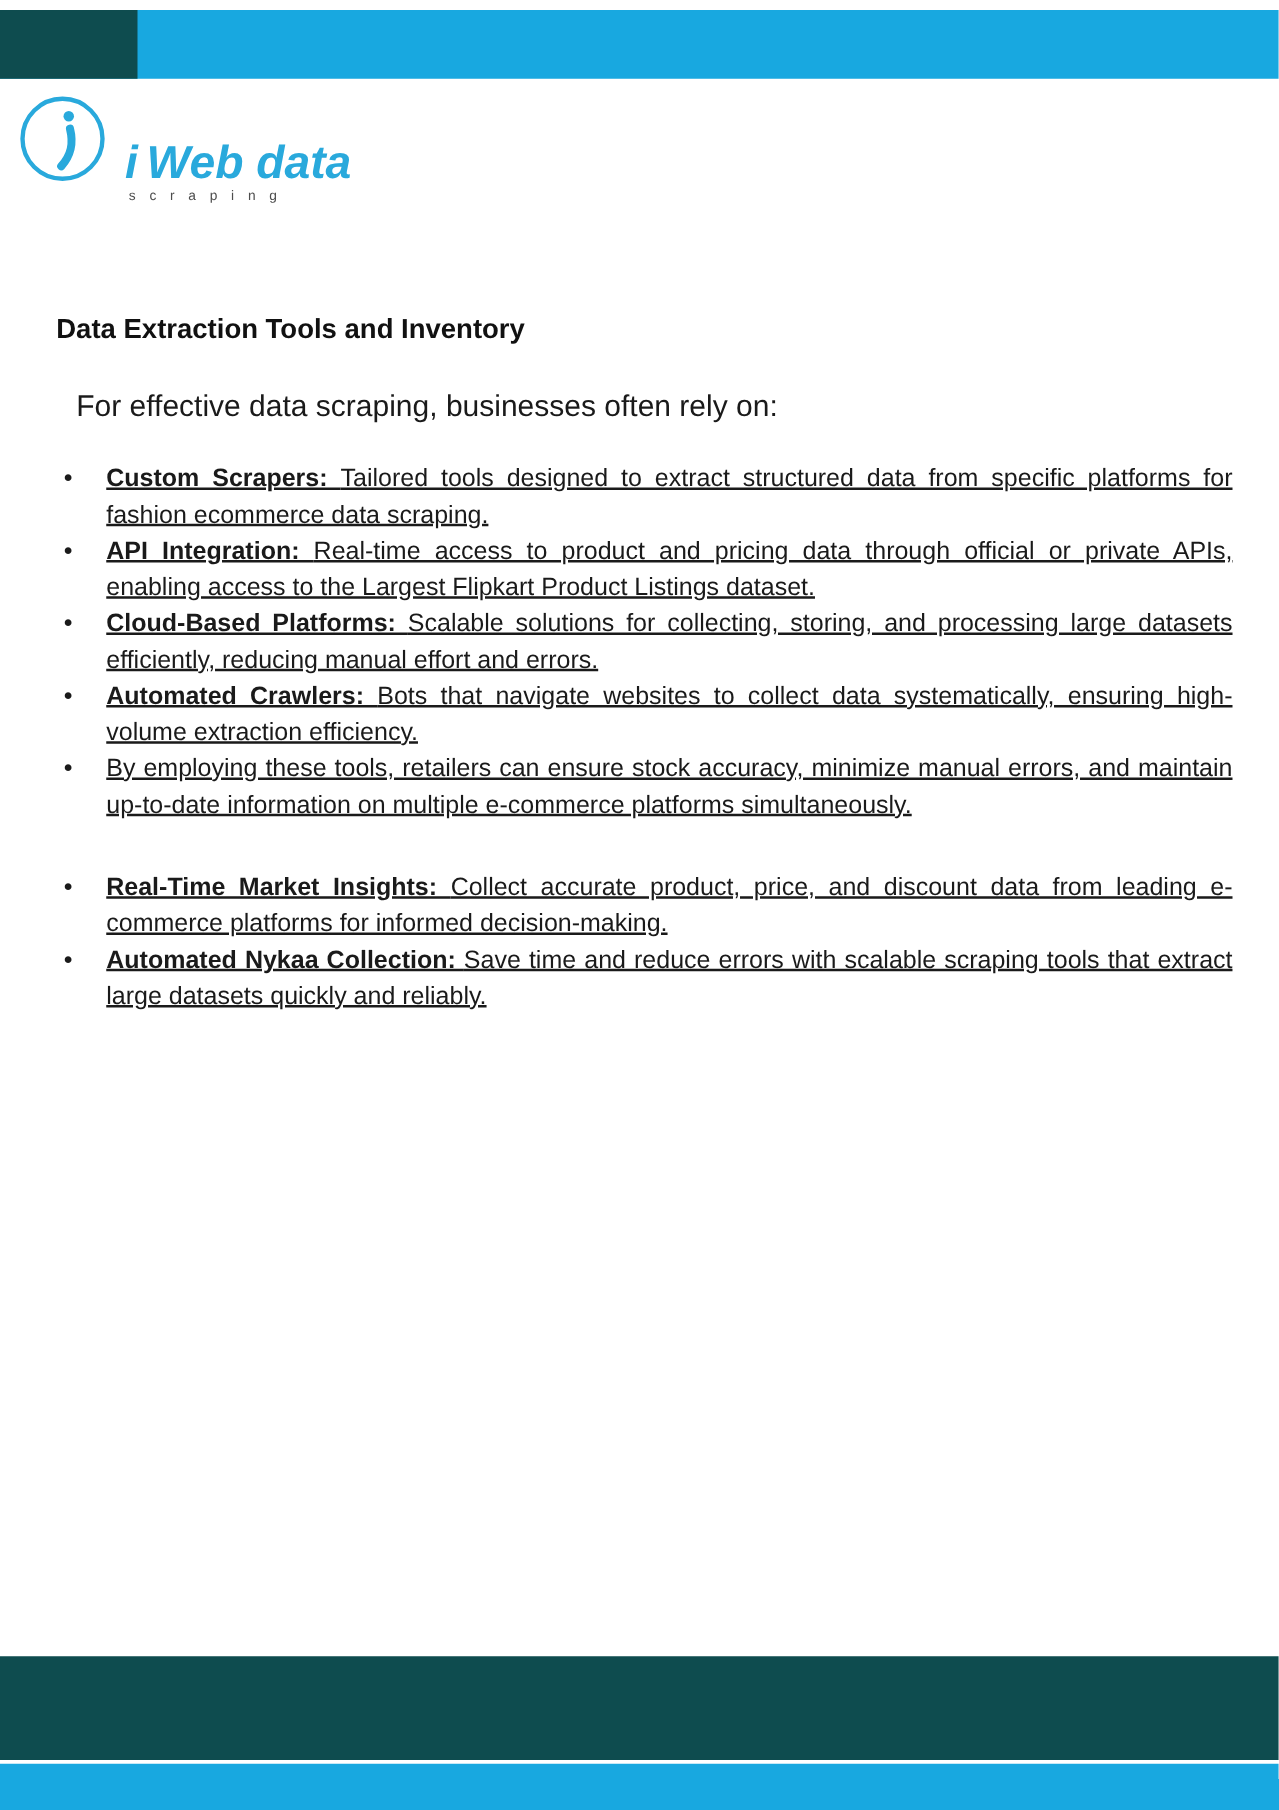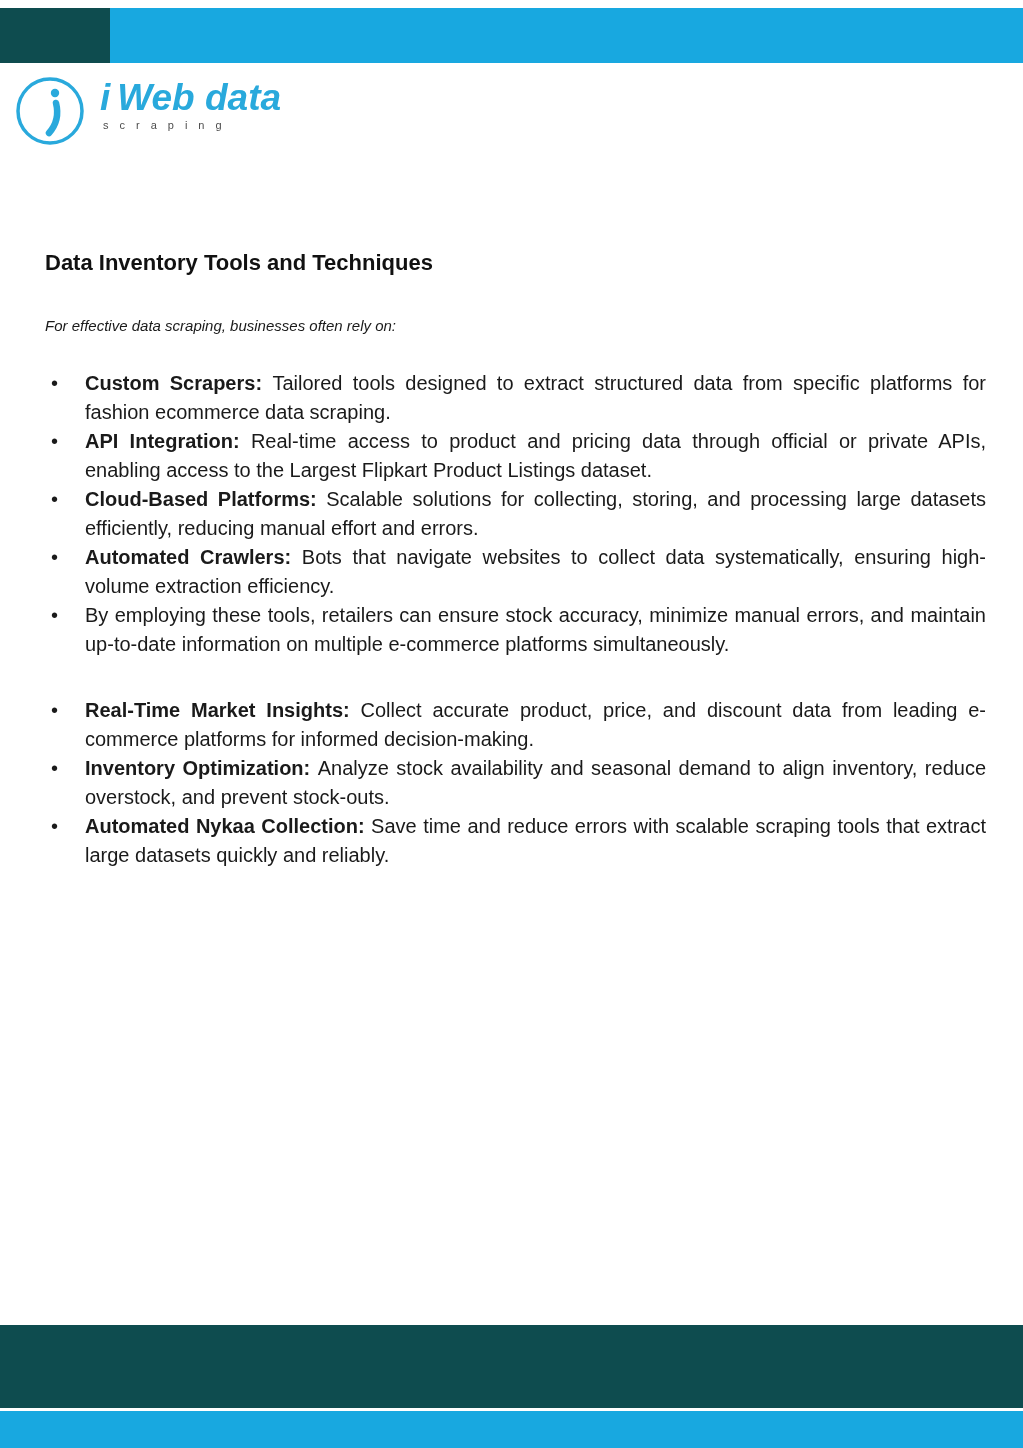--- a/index.html
+++ b/index.html
@@ -29,21 +29,21 @@
   }
 
   
   .logo {
     position: absolute;
     top: 72px; left: 14px;
     display: flex;
     align-items: flex-start;
   }
   .logo-mark { flex: 0 0 auto; }
-  .logo-text { margin-left: 12px; padding-top: 6px; }
+  .logo-text { margin-left: 12px; padding-top: 6px; margin-top: 32px; }
   .logo-line1 {
     font-size: 37px;
     font-weight: bold;
     font-style: italic;
     color: var(--logo_blue, #29a9dc);
     line-height: 40px;
     letter-spacing: 0px;
   }
   .logo-line1 .logo-i { margin-right: 7px; }
   .logo-line2 {
@@ -62,37 +62,37 @@
   }
   .section-heading {
     font-size: 22px;
     font-weight: bold;
     color: #111111;
     line-height: 30px;
     margin: 0;
   }
   .section-heading.second { margin: 58px 0 0 -3px; }
   .intro {
-    font-size: 15px;
+    font-size: 24px;
     line-height: 29px;
-    margin: 33px 0 0 0;
-    font-style: italic;
+    margin: 33px 0 0 16px;
   }
   ul.bullets {
     list-style: none;
     margin: 29px 0 0 0;
     padding: 0;
   }
   ul.bullets.second { margin-top: 37px; }
   ul.bullets li {
     position: relative;
     padding-left: 40px;
     font-size: 20px;
     line-height: 29px;
     text-align: justify;
+    text-decoration: underline;
   }
   ul.bullets li::before {
     content: "\2022";
     position: absolute;
     left: 6px;
     top: 0;
   }
   ul.bullets li b { font-weight: bold; }
 
   
@@ -123,35 +123,34 @@
     <path d="M42,31 C45,43 43,52 35,61" fill="none" stroke="#29a9dc" stroke-width="6.5" stroke-linecap="round"></path>
   </svg>
   <div class="logo-text">
     <div class="logo-line1"><span class="logo-i">i</span><span>Web data</span></div>
     <div class="logo-line2">scraping</div>
   </div>
 </div>
 
 <div class="content">
 
-  <h1 class="section-heading">Data Inventory Tools and Techniques</h1>
+  <h1 class="section-heading">Data Extraction Tools and Inventory</h1>
 
   <p class="intro">For effective data scraping, businesses often rely on:</p>
 
   <ul class="bullets">
     <li><b>Custom Scrapers: </b><span>Tailored tools designed to extract structured data from specific platforms for fashion ecommerce data scraping.</span></li>
     <li><b>API Integration: </b><span>Real-time access to product and pricing data through official or private APIs, enabling access to the Largest Flipkart Product Listings dataset.</span></li>
     <li><b>Cloud-Based Platforms: </b><span>Scalable solutions for collecting, storing, and processing large datasets efficiently, reducing manual effort and errors.</span></li>
     <li><b>Automated Crawlers: </b><span>Bots that navigate websites to collect data systematically, ensuring high-volume extraction efficiency.</span></li>
     <li><b></b><span>By employing these tools, retailers can ensure stock accuracy, minimize manual errors, and maintain up-to-date information on multiple e-commerce platforms simultaneously.</span></li>
   </ul>
 
 
   <ul class="bullets second">
     <li><b>Real-Time Market Insights: </b><span>Collect accurate product, price, and discount data from leading e-commerce platforms for informed decision-making.</span></li>
-    <li><b>Inventory Optimization: </b><span>Analyze stock availability and seasonal demand to align inventory, reduce overstock, and prevent stock-outs.</span></li>
     <li><b>Automated Nykaa Collection: </b><span>Save time and reduce errors with scalable scraping tools that extract large datasets quickly and reliably.</span></li>
   </ul>
 
 </div>
 
 <div class="footer-teal"></div>
 <div class="footer-blue"></div>
 
 </body></html>

